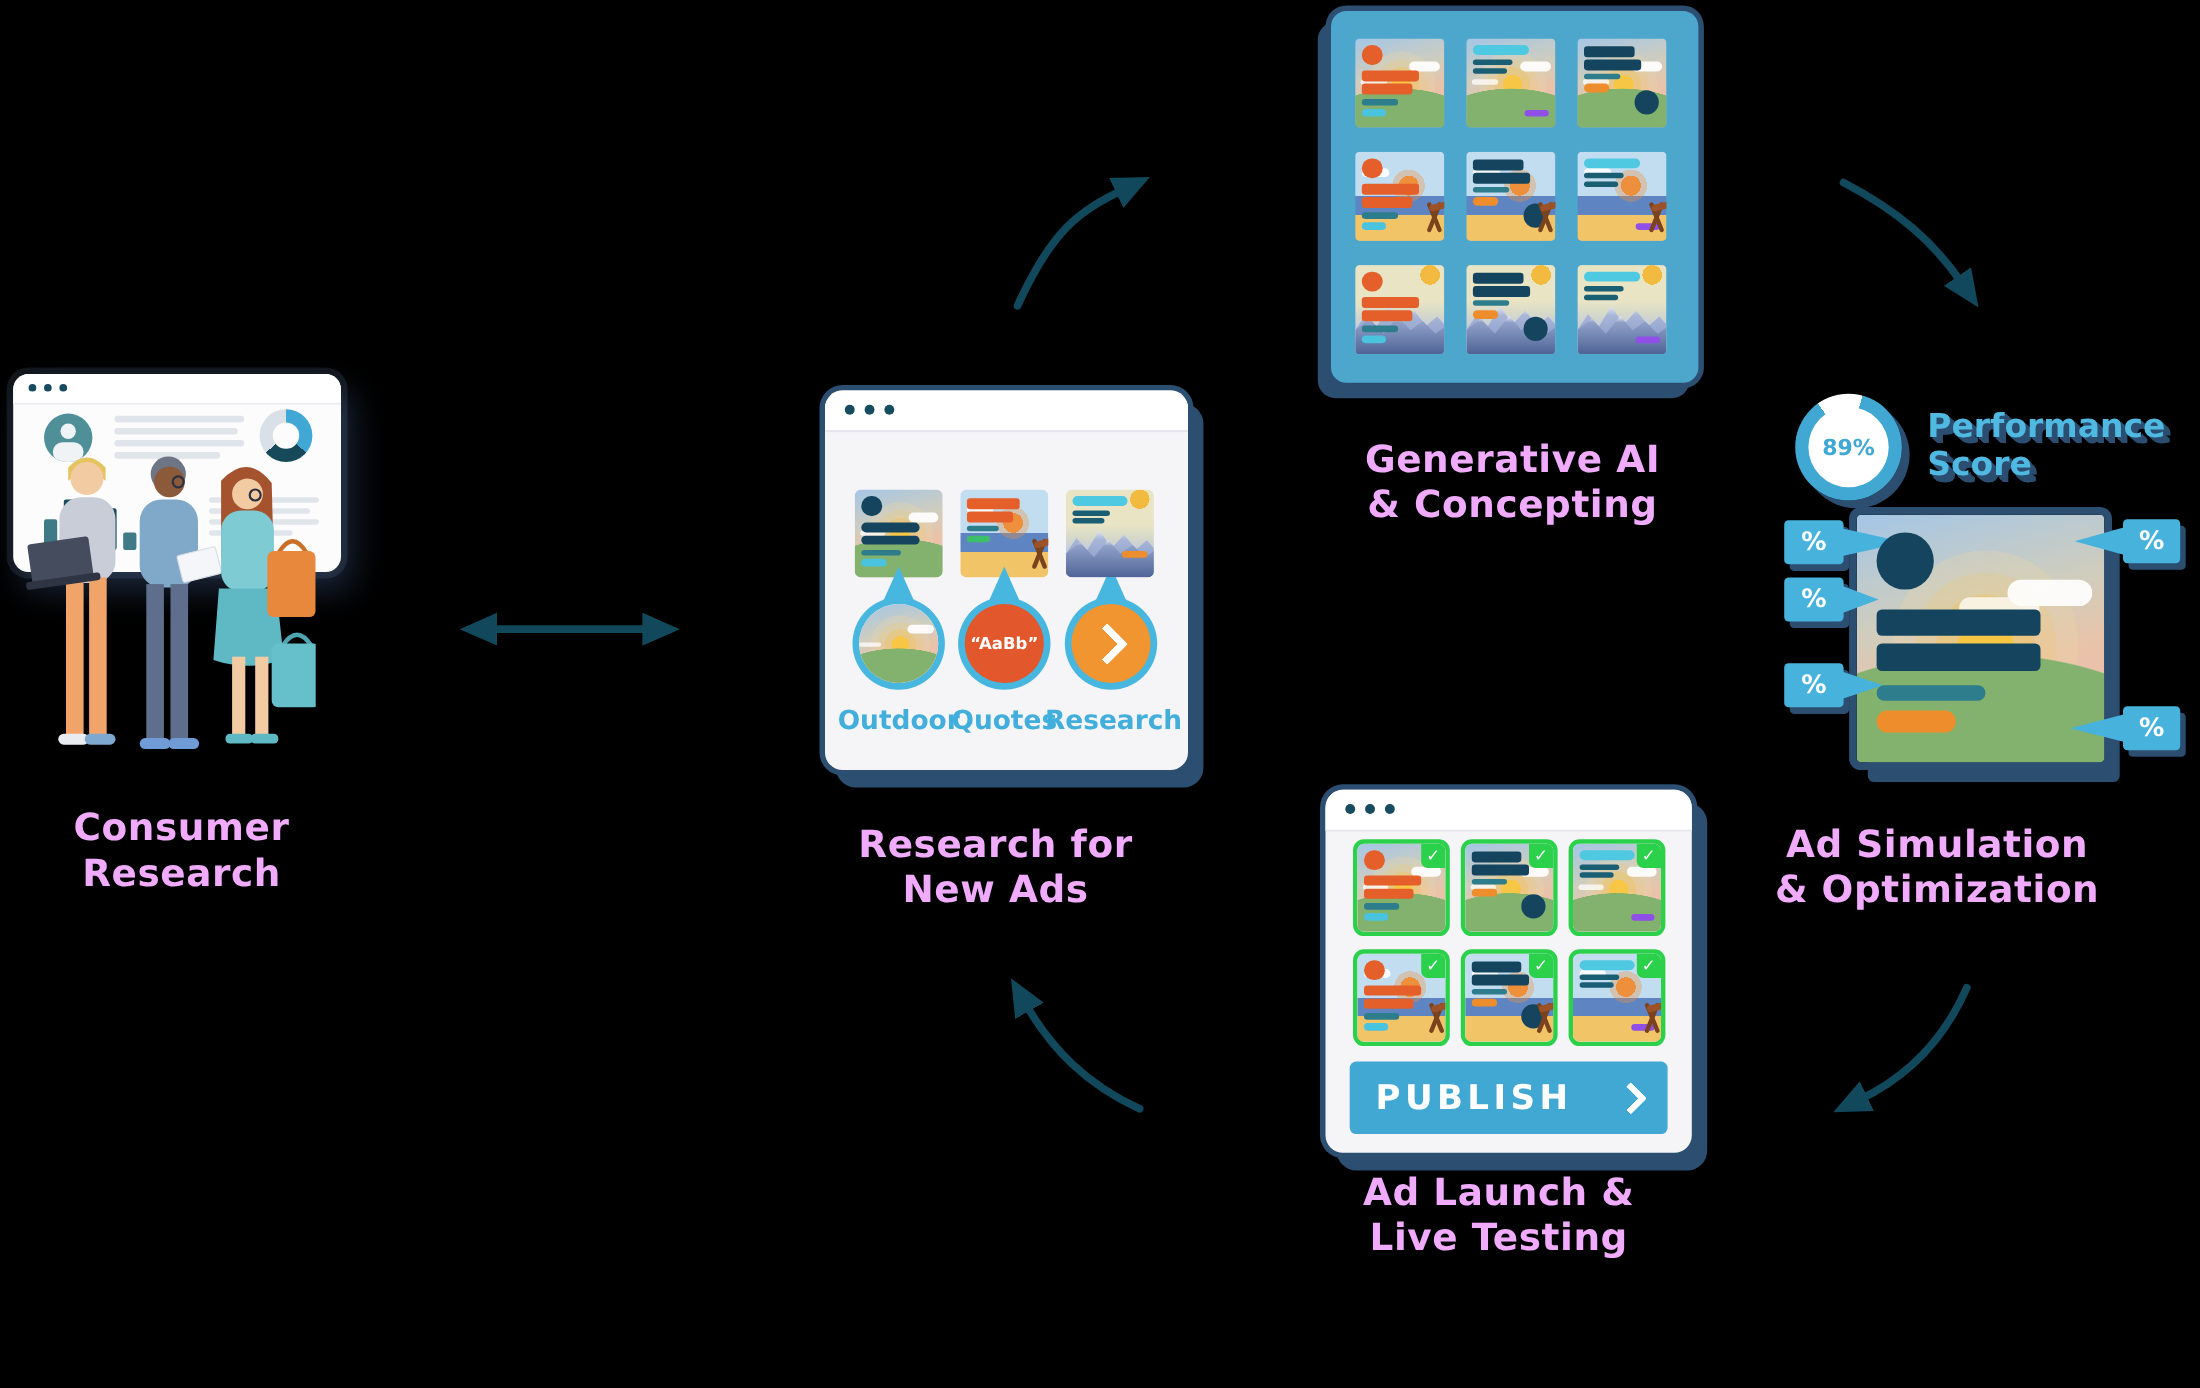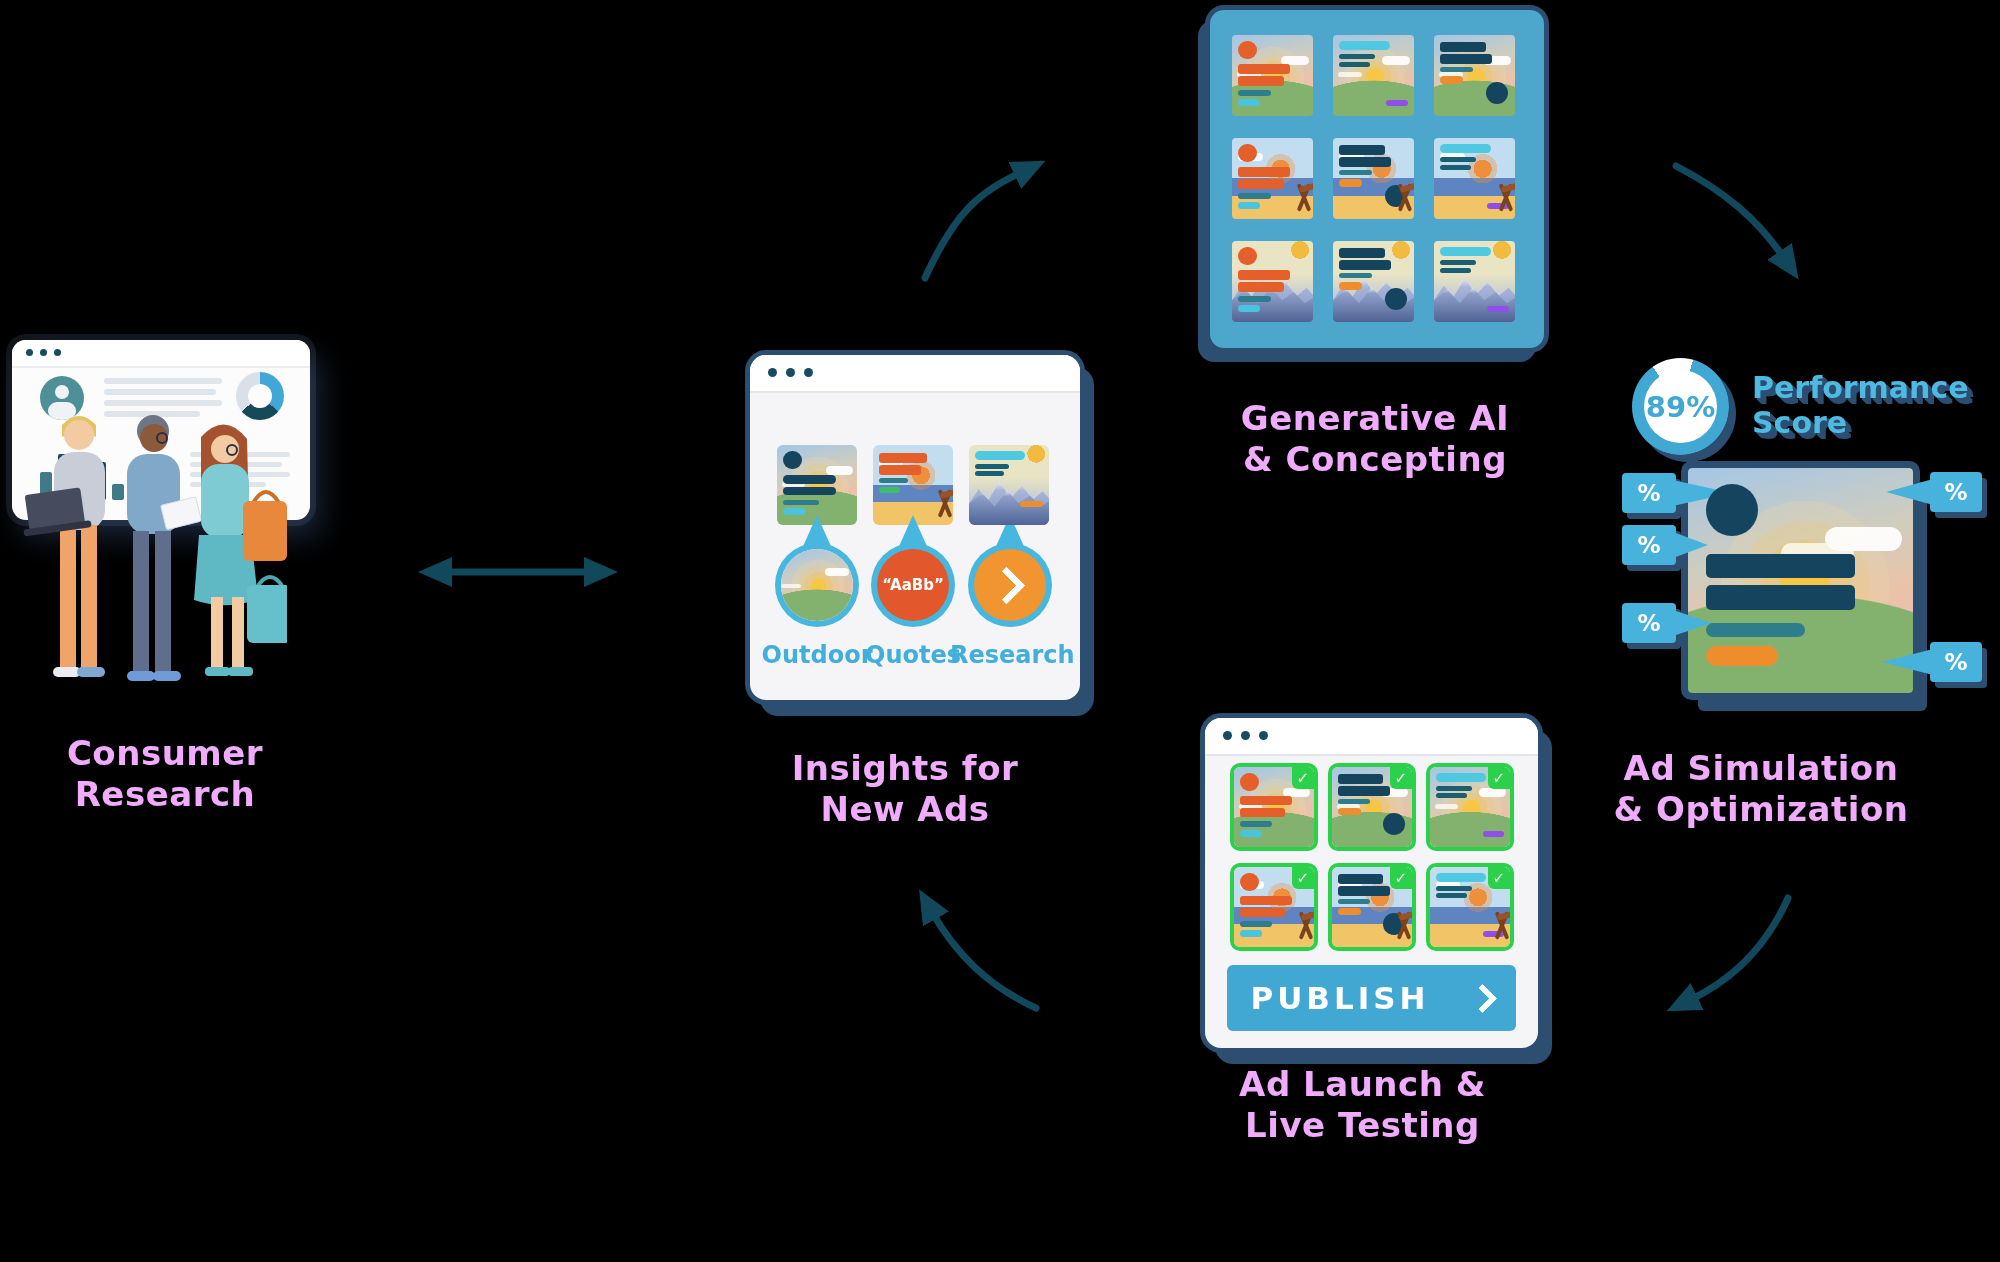--- a/index.html
+++ b/index.html
@@ -148,21 +148,21 @@
      border-radius:14px;box-shadow:0 0 0 5px #2B4E71,-10px 12px 0 2px #2B4E71;}
   #gen-ads{position:absolute;left:22px;top:25px;display:grid;grid-template-columns:repeat(3,81px);
      grid-auto-rows:81px;gap:22px 20px;}
   #gen-ads .ad{width:81px;height:81px;border-radius:4px;}
 
   
   #score-badge{position:absolute;left:1632px;top:358px;width:97px;height:97px;border-radius:50%;
      background:conic-gradient(from 15deg,#41A8D3 0 310deg,#FFFFFF 310deg 360deg);
      box-shadow:7px 7px 0 #2B4E71;display:flex;align-items:center;justify-content:center;}
   #score-badge::before{content:'';position:absolute;inset:12px;border-radius:50%;background:#fff;}
-  #score-badge span{position:relative;z-index:1;font-size:29px;font-weight:800;color:#41A8D3;}
+  #score-badge span{position:relative;z-index:1;font-size:20px;font-weight:800;color:#41A8D3;}
   #score-title{position:absolute;left:1752px;top:370px;font-size:30px;font-weight:800;color:#4FB9E2;
      line-height:1.17;white-space:pre-line;
      text-shadow:2px 2px 0 #2B4E71,3px 3px 0 #2B4E71,4px 4px 0 #2B4E71,5px 5px 0 #2B4E71,6px 6px 0 #2B4E71;}
   #sim-hero{position:absolute;left:1688px;top:468px;width:225px;height:225px;}
   #sim-hero .ad{width:225px;height:225px;border-radius:4px;
      box-shadow:0 0 0 7px #2B4E71,12px 16px 0 2px #2B4E71;}
   .co{position:absolute;width:54px;height:40px;background:#47B2DC;border-radius:4px;
      box-shadow:5px 6px 0 #2B4E71;display:flex;align-items:center;justify-content:center;}
   .co span{color:#fff;font-size:23px;font-weight:800;}
   .co .tail{position:absolute;background:#47B2DC;top:18%;height:64%;}
@@ -329,21 +329,21 @@
         <div class="drop-label" style="left: 103px; top: 126px;">Quotes</div>
         <div class="drop" style="left: 218px; top: 0px;">
           <span class="tip"></span>
           <span class="ball"></span>
           <span class="inner u">
             <span class="chev"></span>
           </span>
         </div>
         <div class="drop-label" style="left: 200px; top: 126px;">Research</div>
       </div>
-    <div class="stage-label" id="lbl-in">Insights for
+    <div class="stage-label" id="lbl-in">Research for
 New Ads</div>
   </div>
 
   
   <div class="stage">
     <div id="gen-panel">
       <div id="gen-ads">
           <div class="ad scene-hills sch-orange">
             <i class="av"></i>
             <i class="b1"></i>

